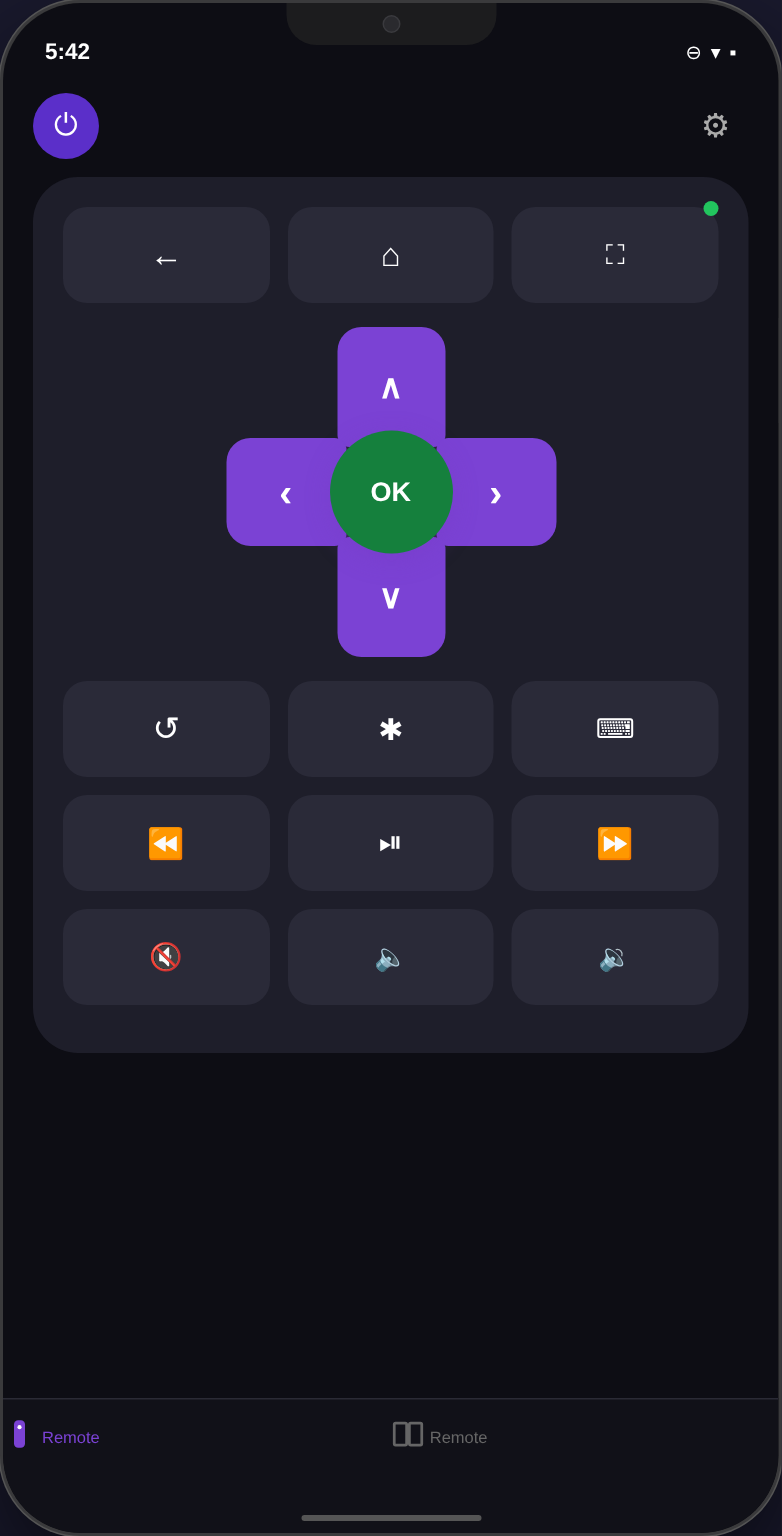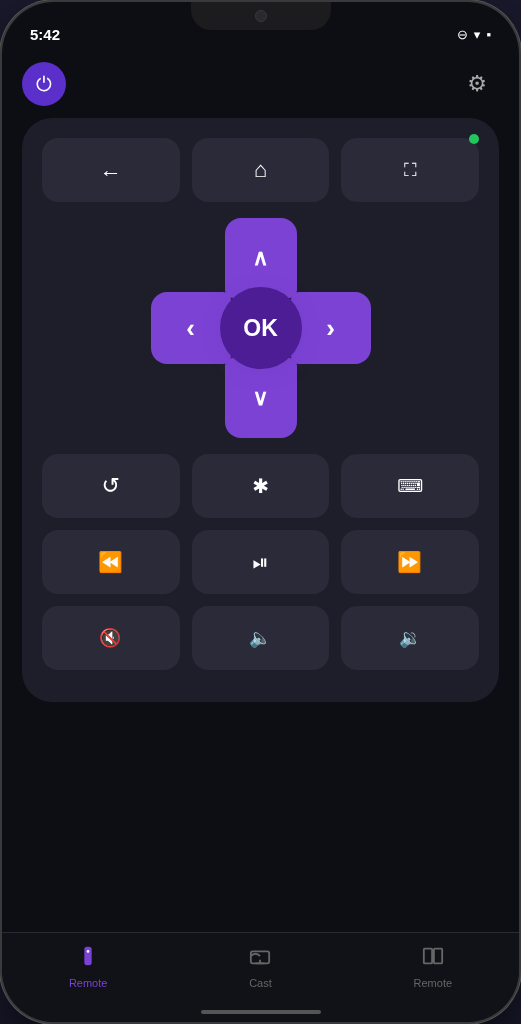--- a/index.html
+++ b/index.html
@@ -211,31 +211,31 @@
       height: 72px;
       right: 0;
       top: 50%;
       transform: translateY(-50%);
       border-radius: 8px 16px 16px 8px;
     }
     .dpad-ok {
       position: absolute;
       width: 82px;
       height: 82px;
-      background: #4c1d95;
+      background: #15803d;
       border-radius: 50%;
       top: 50%;
       left: 50%;
       transform: translate(-50%, -50%);
       display: flex;
       align-items: center;
       justify-content: center;
       cursor: pointer;
       color: #fff;
-      font-size: 23px;
+      font-size: 18px;
       font-weight: 700;
       box-shadow: 0 4px 15px rgba(120, 60, 200, 0.5);
       z-index: 2;
     }
     
     .btn-row {
       display: flex;
       gap: 12px;
       margin-bottom: 12px;
     }
@@ -260,21 +260,21 @@
       height: 90px;
       background: #111118;
       display: flex;
       align-items: flex-start;
       padding-top: 12px;
       border-top: 1px solid #2a2a35;
     }
     .tab-item {
       flex: 1;
       display: flex;
-      flex-direction: column;
+      flex-direction: row;
       align-items: center;
       gap: 4px;
       cursor: pointer;
     }
     .tab-icon {
       font-size: 22px;
       color: #666;
     }
     .tab-icon.active { color: #7b42d4; }
     .tab-label {
@@ -432,30 +432,20 @@
           <svg width="22" height="22" viewBox="0 0 24 24" fill="#7b42d4">
             <rect x="8" y="2" width="8" height="20" rx="3" fill="#7b42d4"></rect>
             <circle cx="12" cy="7" r="1.5" fill="white"></circle>
           </svg>
         </span>
         <span class="tab-label active">Remote</span>
       </div>
       <div class="tab-item">
         <span class="tab-icon">
           <svg width="22" height="22" viewBox="0 0 24 24" fill="none" stroke="#666" stroke-width="2">
-            <rect x="2" y="7" width="20" height="13" rx="2"></rect>
-            <path d="M7 20h10M12 16v4"></path>
-            <path d="M2 12q5-5 10 0"></path>
-          </svg>
-        </span>
-        <span class="tab-label">Cast</span>
-      </div>
-      <div class="tab-item">
-        <span class="tab-icon">
-          <svg width="22" height="22" viewBox="0 0 24 24" fill="none" stroke="#666" stroke-width="2">
             <rect x="2" y="4" width="9" height="16" rx="1"></rect>
             <rect x="13" y="4" width="9" height="16" rx="1"></rect>
           </svg>
         </span>
         <span class="tab-label">Remote</span>
       </div>
     </div>
 
     <div class="home-indicator"></div>
   </div>

